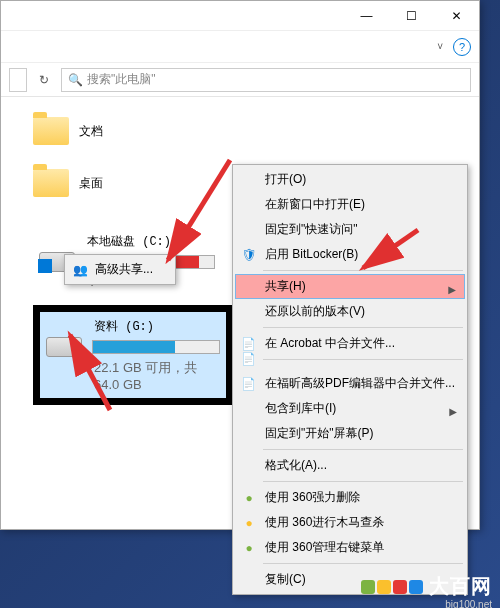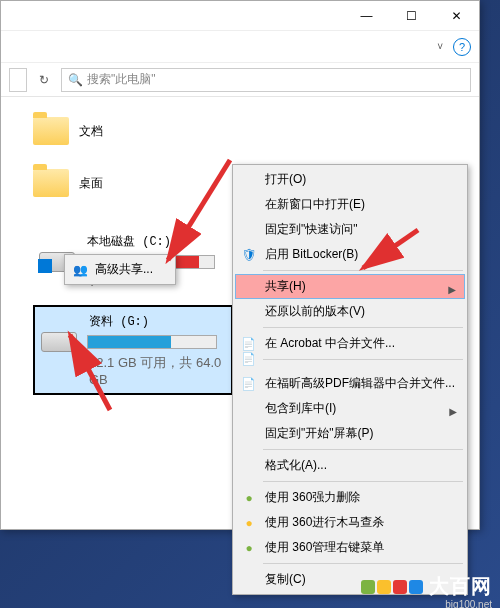--- a/index.html
+++ b/index.html
@@ -12,21 +12,21 @@
 .chev { color: #555; font-size: 10px; }
 .addr-row { height: 34px; display: flex; align-items: center; padding: 4px 8px; gap: 6px; border-bottom: 1px solid #e5e5e5; }
 .addr-bar { flex: 0 0 18px; height: 24px; border: 1px solid #ccc; background: #fff; }
 .refresh { width: 22px; height: 24px; display: flex; align-items: center; justify-content: center; color: #555; }
 .search-box { flex: 1; height: 24px; border: 1px solid #ccc; display: flex; align-items: center; padding: 0 6px; color: #888; gap: 4px; }
 .content { padding: 20px 0 0 32px; position: relative; height: calc(100% - 96px); }
 .item-row { display: flex; align-items: center; gap: 10px; margin-bottom: 24px; }
 .folder-icon { width: 36px; height: 28px; background: linear-gradient(#ffe9a8, #fccf5a); border-radius: 2px; position: relative; }
 .folder-icon::before { content: ""; position: absolute; top: -5px; left: 0; width: 14px; height: 6px; background: #fccf5a; border-radius: 2px 2px 0 0; }
 .drive-row { margin-top: 10px; padding: 6px; width: 200px; }
-.drive-row.selected { background: #cce8ff; border: 2px solid #000000; }
+.drive-row.selected { background: #cce8ff; border: 7px solid #000000; }
 .drive-label { margin-left: 48px; margin-bottom: 2px; font-family: Liberation Mono, monospace; }
 .drive-body { display: flex; align-items: center; gap: 10px; }
 .drive-icon { width: 36px; height: 20px; background: linear-gradient(#e8e8e8, #c8c8c8); border: 1px solid #999; border-radius: 3px; position: relative; }
 .drive-icon.win::after { content: ""; position: absolute; left: -2px; bottom: -2px; width: 14px; height: 14px; background: #0078d7; }
 .drive-bar { width: 130px; height: 14px; border: 1px solid #aaa; background: #eee; position: relative; }
 .drive-fill { height: 100%; background: #26a0da; }
 .drive-fill.red { background: #e03030; }
 .drive-sub { margin-left: 48px; font-size: 13px; color: #666; margin-top: 2px; }
 .submenu { position: absolute; left: 64px; top: 254px; background: #f0f0f0; border: 1px solid #b0b0b0; box-shadow: 2px 2px 6px rgba(0,0,0,0.3); padding: 2px; z-index: 5; }
 .submenu-item { display: flex; align-items: center; gap: 6px; padding: 4px 20px 4px 6px; white-space: nowrap; }

